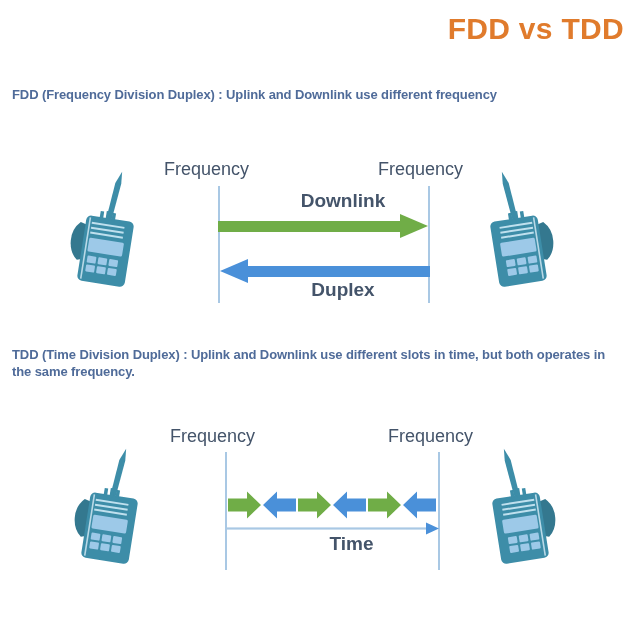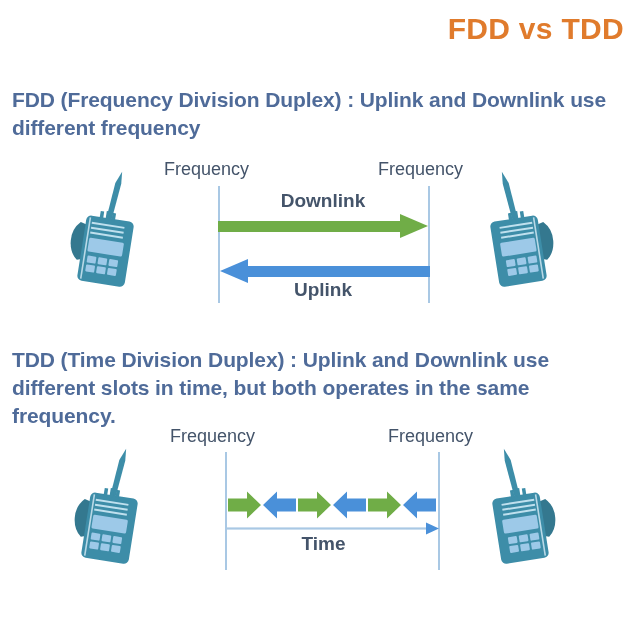--- a/index.html
+++ b/index.html
@@ -26,21 +26,21 @@
     font-size: 30px;
     font-weight: bold;
     color: #E07B2C;
     letter-spacing: 0.3px;
   }
 
   
   .para {
     position: absolute;
     color: #4F6B99;
-    font-size: 21px;
+    font-size: 13px;
     font-weight: bold;
     line-height: 1.33;
     letter-spacing: -0.1px;
   }
   #fdd-para { top: 86px; left: 12px; width: 606px; }
   #tdd-para { top: 346px; left: 12px; width: 604px; }
 
   
   .panel {
     position: absolute;
@@ -67,20 +67,21 @@
   }
 
   
   .arrow-label {
     position: absolute;
     color: #44546A;
     font-size: 19px;
     font-weight: bold;
     white-space: nowrap;
     text-align: center;
+    margin-left: 20px;
   }
 
   
   .radio {
     position: absolute;
   }
   .radio svg { display: block; }
 
   
   .arrow-svg { position: absolute; }
@@ -168,21 +169,21 @@
     </svg>
   </div>
 
   <div class="arrow-svg" style="left:216px; top:107px;">
     <svg width="214" height="28" viewBox="0 0 214 28">
       <rect x="28" y="9" width="186" height="11" fill="#4A90D9"></rect>
       <path d="M32 2 L4 14 L32 26 Z" fill="#4A90D9"></path>
     </svg>
   </div>
 
-  <div class="arrow-label" style="left:218px; top:129px; width:210px;">Uplink</div>
+  <div class="arrow-label" style="left:218px; top:129px; width:210px;">Duplex</div>
 
 </div>
 
 <div class="para" id="tdd-para">TDD (Time Division Duplex) : Uplink and Downlink use different slots in time, but both operates in the same frequency.</div>
 
 <div class="panel" id="tdd-panel">
 
   <div class="radio" style="left:62px; top:26px;">
     <svg width="96" height="130" viewBox="0 0 96 130">
       <g transform="rotate(9 48 65)">
@@ -250,15 +251,15 @@
       </svg>
   </div>
 
   <div class="arrow-svg" style="left:226px; top:106px;">
     <svg width="216" height="16" viewBox="0 0 216 16">
       <rect x="0" y="6.4" width="203" height="2.2" fill="#A9C8E4"></rect>
       <path d="M200 1.5 L213 7.5 L200 13.5 Z" fill="#4A90D9"></path>
     </svg>
   </div>
 
-  <div class="arrow-label" style="left:217px; top:118px; width:213px;">Time</div>
+  <div class="arrow-label" style="left:225px; top:118px; width:213px;">Time</div>
 
 </div>
 
 </body></html>

